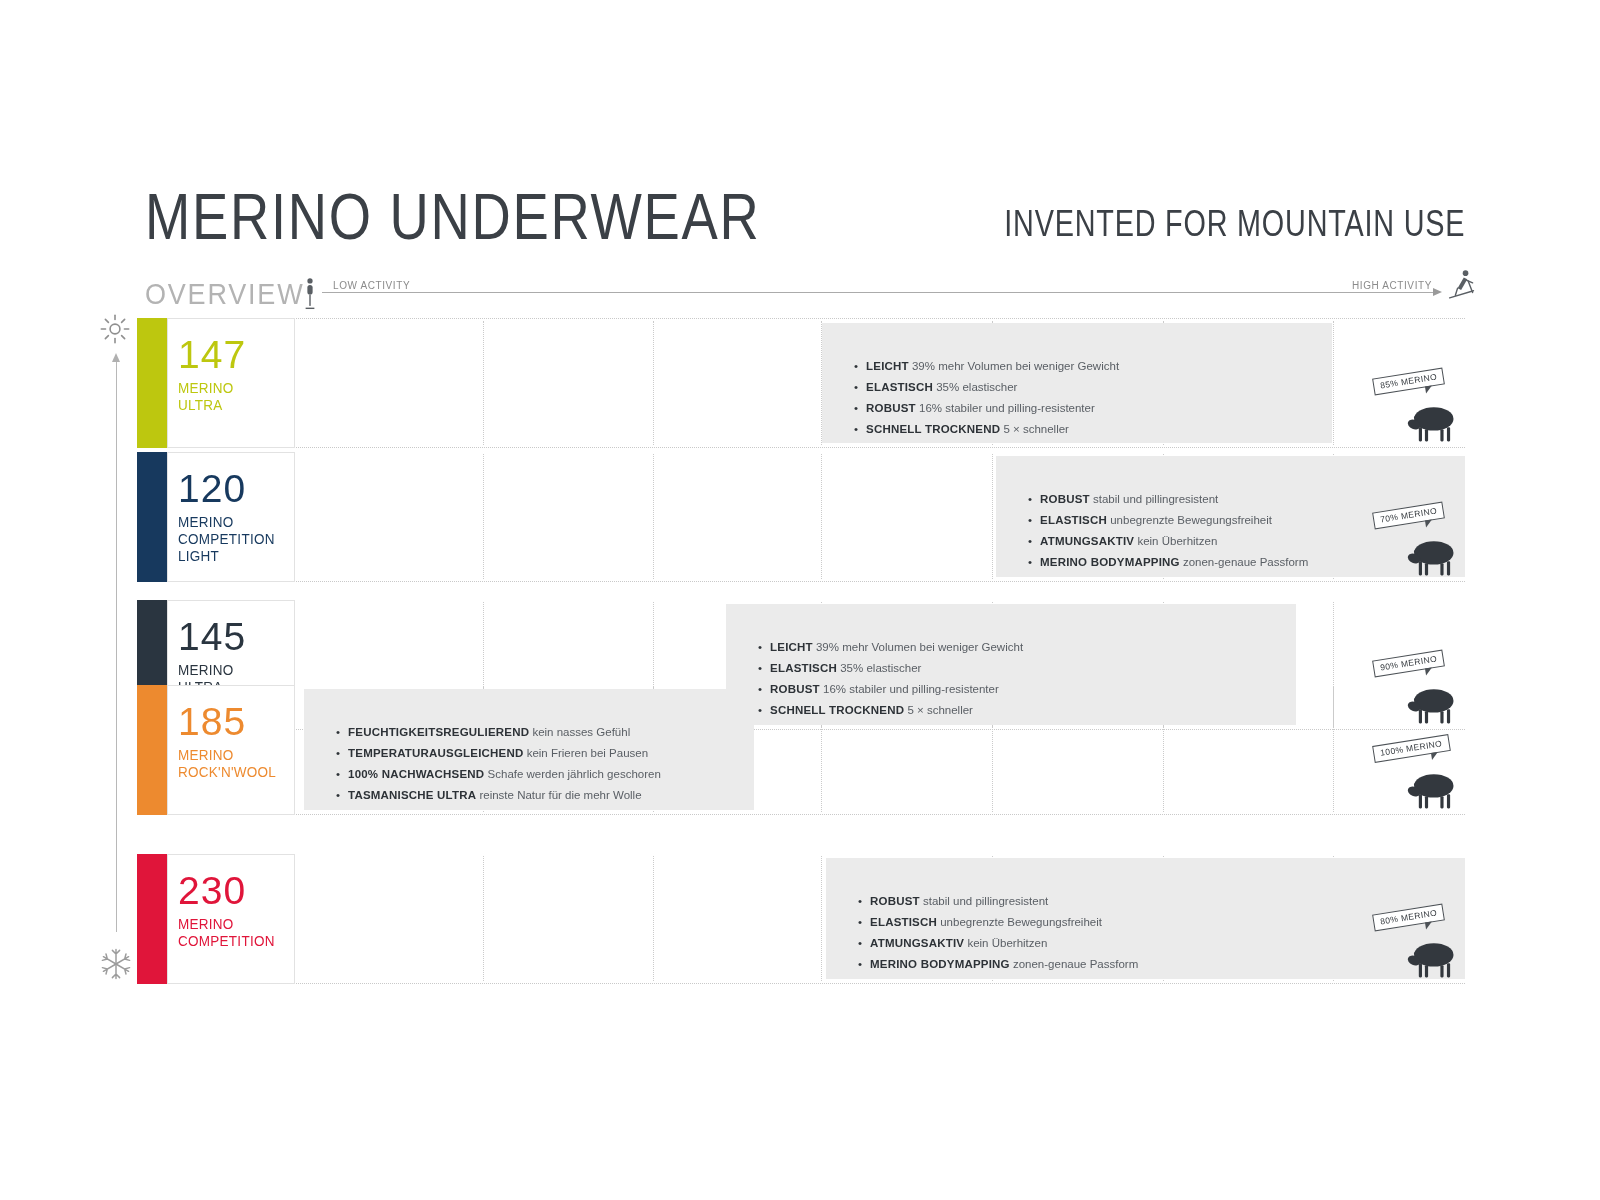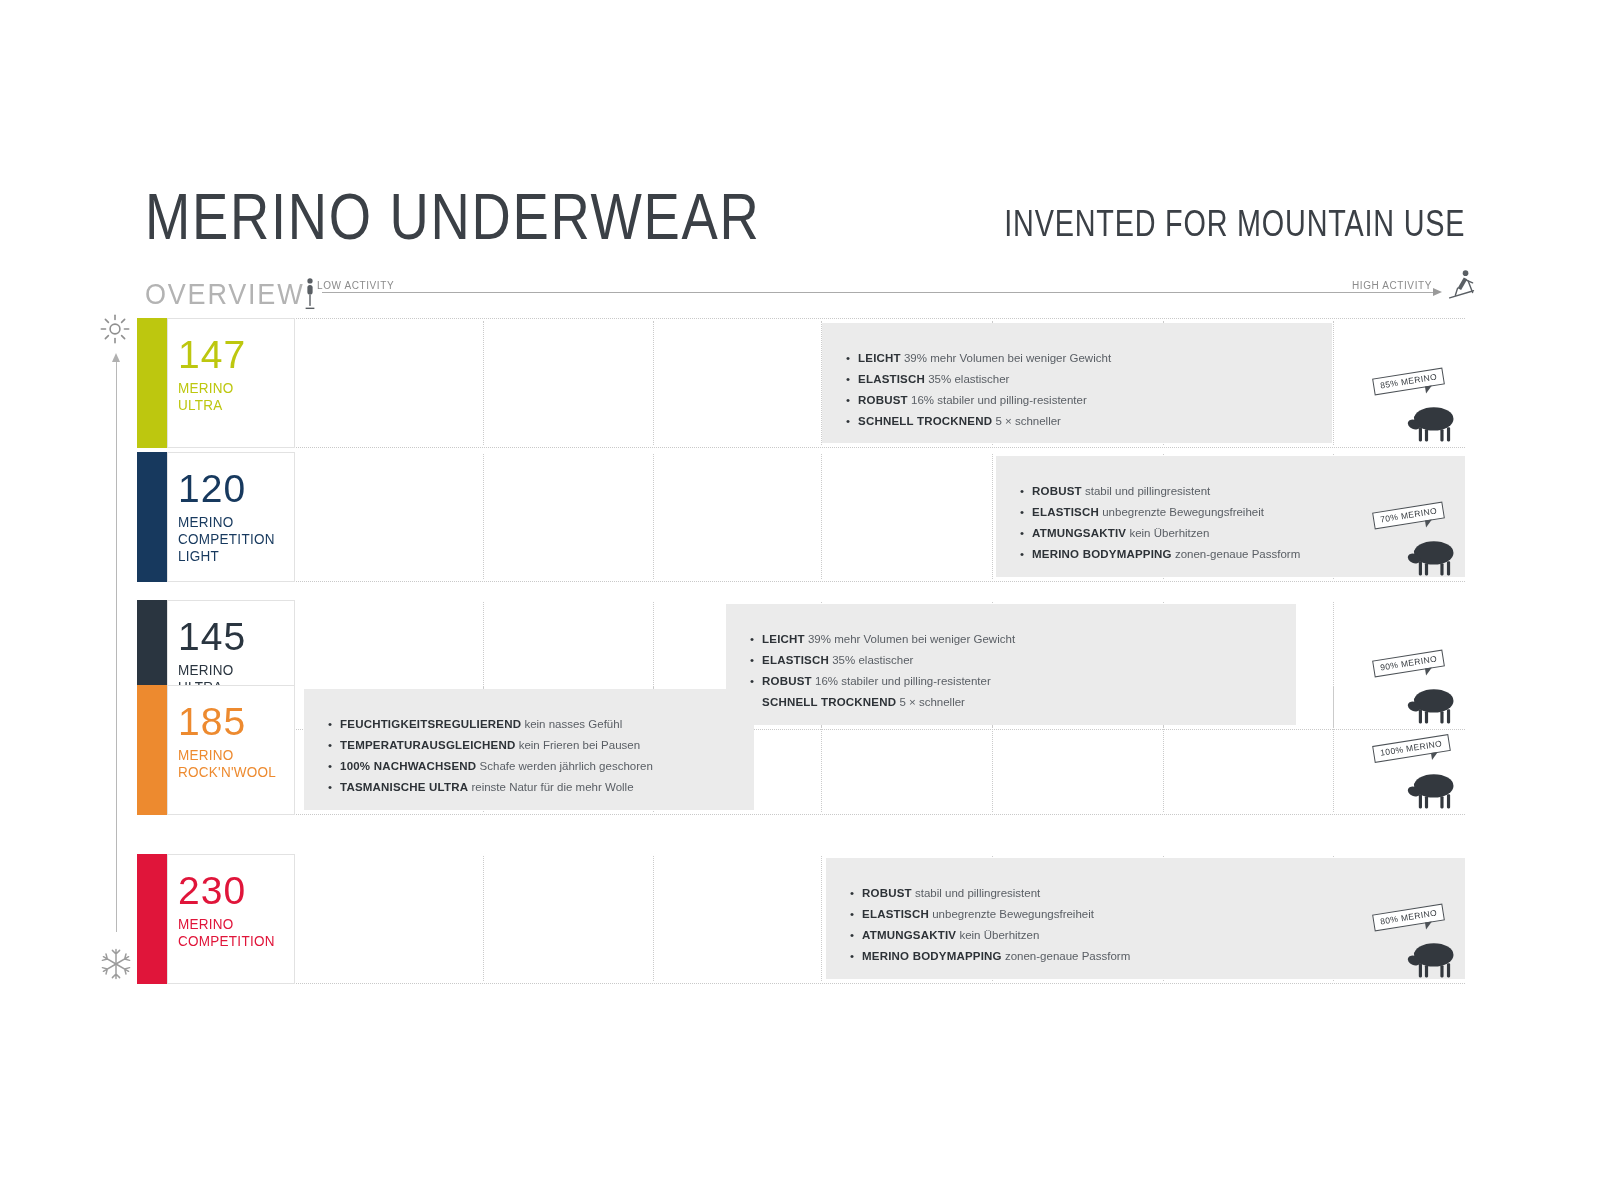--- a/index.html
+++ b/index.html
@@ -12,21 +12,21 @@
   .tagline{position:absolute;right:135px;top:203px;font-size:36px;letter-spacing:1px;
            color:#3b4046;white-space:nowrap;transform:scaleX(0.8);transform-origin:right top;}
   .overview{position:absolute;left:145px;top:277px;font-size:30px;letter-spacing:2px;
             color:#b3b3b3;white-space:nowrap;transform:scaleX(0.9);transform-origin:left top;}
 
   
   .axis-line{position:absolute;left:322px;top:292px;width:1112px;border-top:1px solid #ababab;}
   .axis-arrow{position:absolute;left:1433px;top:288px;width:0;height:0;
               border-left:9px solid #9a9a9a;border-top:4.5px solid transparent;border-bottom:4.5px solid transparent;}
   .axis-label{position:absolute;top:280px;font-size:10px;letter-spacing:0.6px;color:#8b8b8b;white-space:nowrap;}
-  .axis-low{left:317px;}
+  .axis-low{left:333px;}
   .axis-high{right:168px;margin-left:11px;}
   .person-low{position:absolute;left:303px;top:276px;}
   .person-high{position:absolute;left:1447px;top:268px;}
 
   
   .sun{position:absolute;left:98px;top:312px;}
   .snow{position:absolute;left:96px;top:944px;}
   .scale-line{position:absolute;left:116px;top:362px;height:570px;border-left:1px solid #b8b8b8;}
   .scale-arrow{position:absolute;left:112px;top:353px;width:0;height:0;
                border-bottom:9px solid #b0b0b0;border-left:4.5px solid transparent;border-right:4.5px solid transparent;}
@@ -36,21 +36,21 @@
   .bar{position:absolute;left:0;top:0;width:30px;height:100%;}
   .label-box{position:absolute;left:30px;top:0;width:128px;height:100%;background:#fff;
              border:1px solid #e2e2e2;box-sizing:border-box;padding:16px 0 0 10px;}
   .num{font-size:39px;line-height:1;letter-spacing:1px;}
   .pname{margin-top:5px;font-size:15px;line-height:17px;letter-spacing:0.3px;white-space:pre-line;
          transform:scaleX(0.9);transform-origin:left top;}
   .grid{position:absolute;left:159px;right:0;top:0;bottom:0;border-bottom:1px dotted #c9c9c9;}
   .grid-top{border-top:1px dotted #c9c9c9;}
   .vl{position:absolute;top:2px;bottom:2px;border-left:1px dotted #cbcbcb;}
   .fbox{position:absolute;top:4px;bottom:4px;background:#ebebeb;z-index:1;}
-  .feats{list-style:none;margin:8px;padding:20px 16px 0 16px;}
+  .feats{list-style:none;margin:16px;padding:20px 16px 0 16px;}
   .feats li{font-size:11.5px;line-height:14px;color:#595e64;margin-bottom:7px;white-space:nowrap;}
   .feats li::before{content:"•";color:#2d3237;margin-right:8px;}
   .feats .k{font-weight:bold;color:#2d3237;letter-spacing:0.2px;}
   .feats .t{color:#595e64;}
 
   
   .sheep-group{position:absolute;right:4px;bottom:4px;width:88px;height:76px;z-index:5;}
   .bubble{position:absolute;left:0;top:6px;background:#fff;border:1px solid #4c5156;
           padding:2px 6px 3px 6px;font-size:8.5px;letter-spacing:0.4px;color:#33383d;
           white-space:nowrap;transform:rotate(-9deg);}

